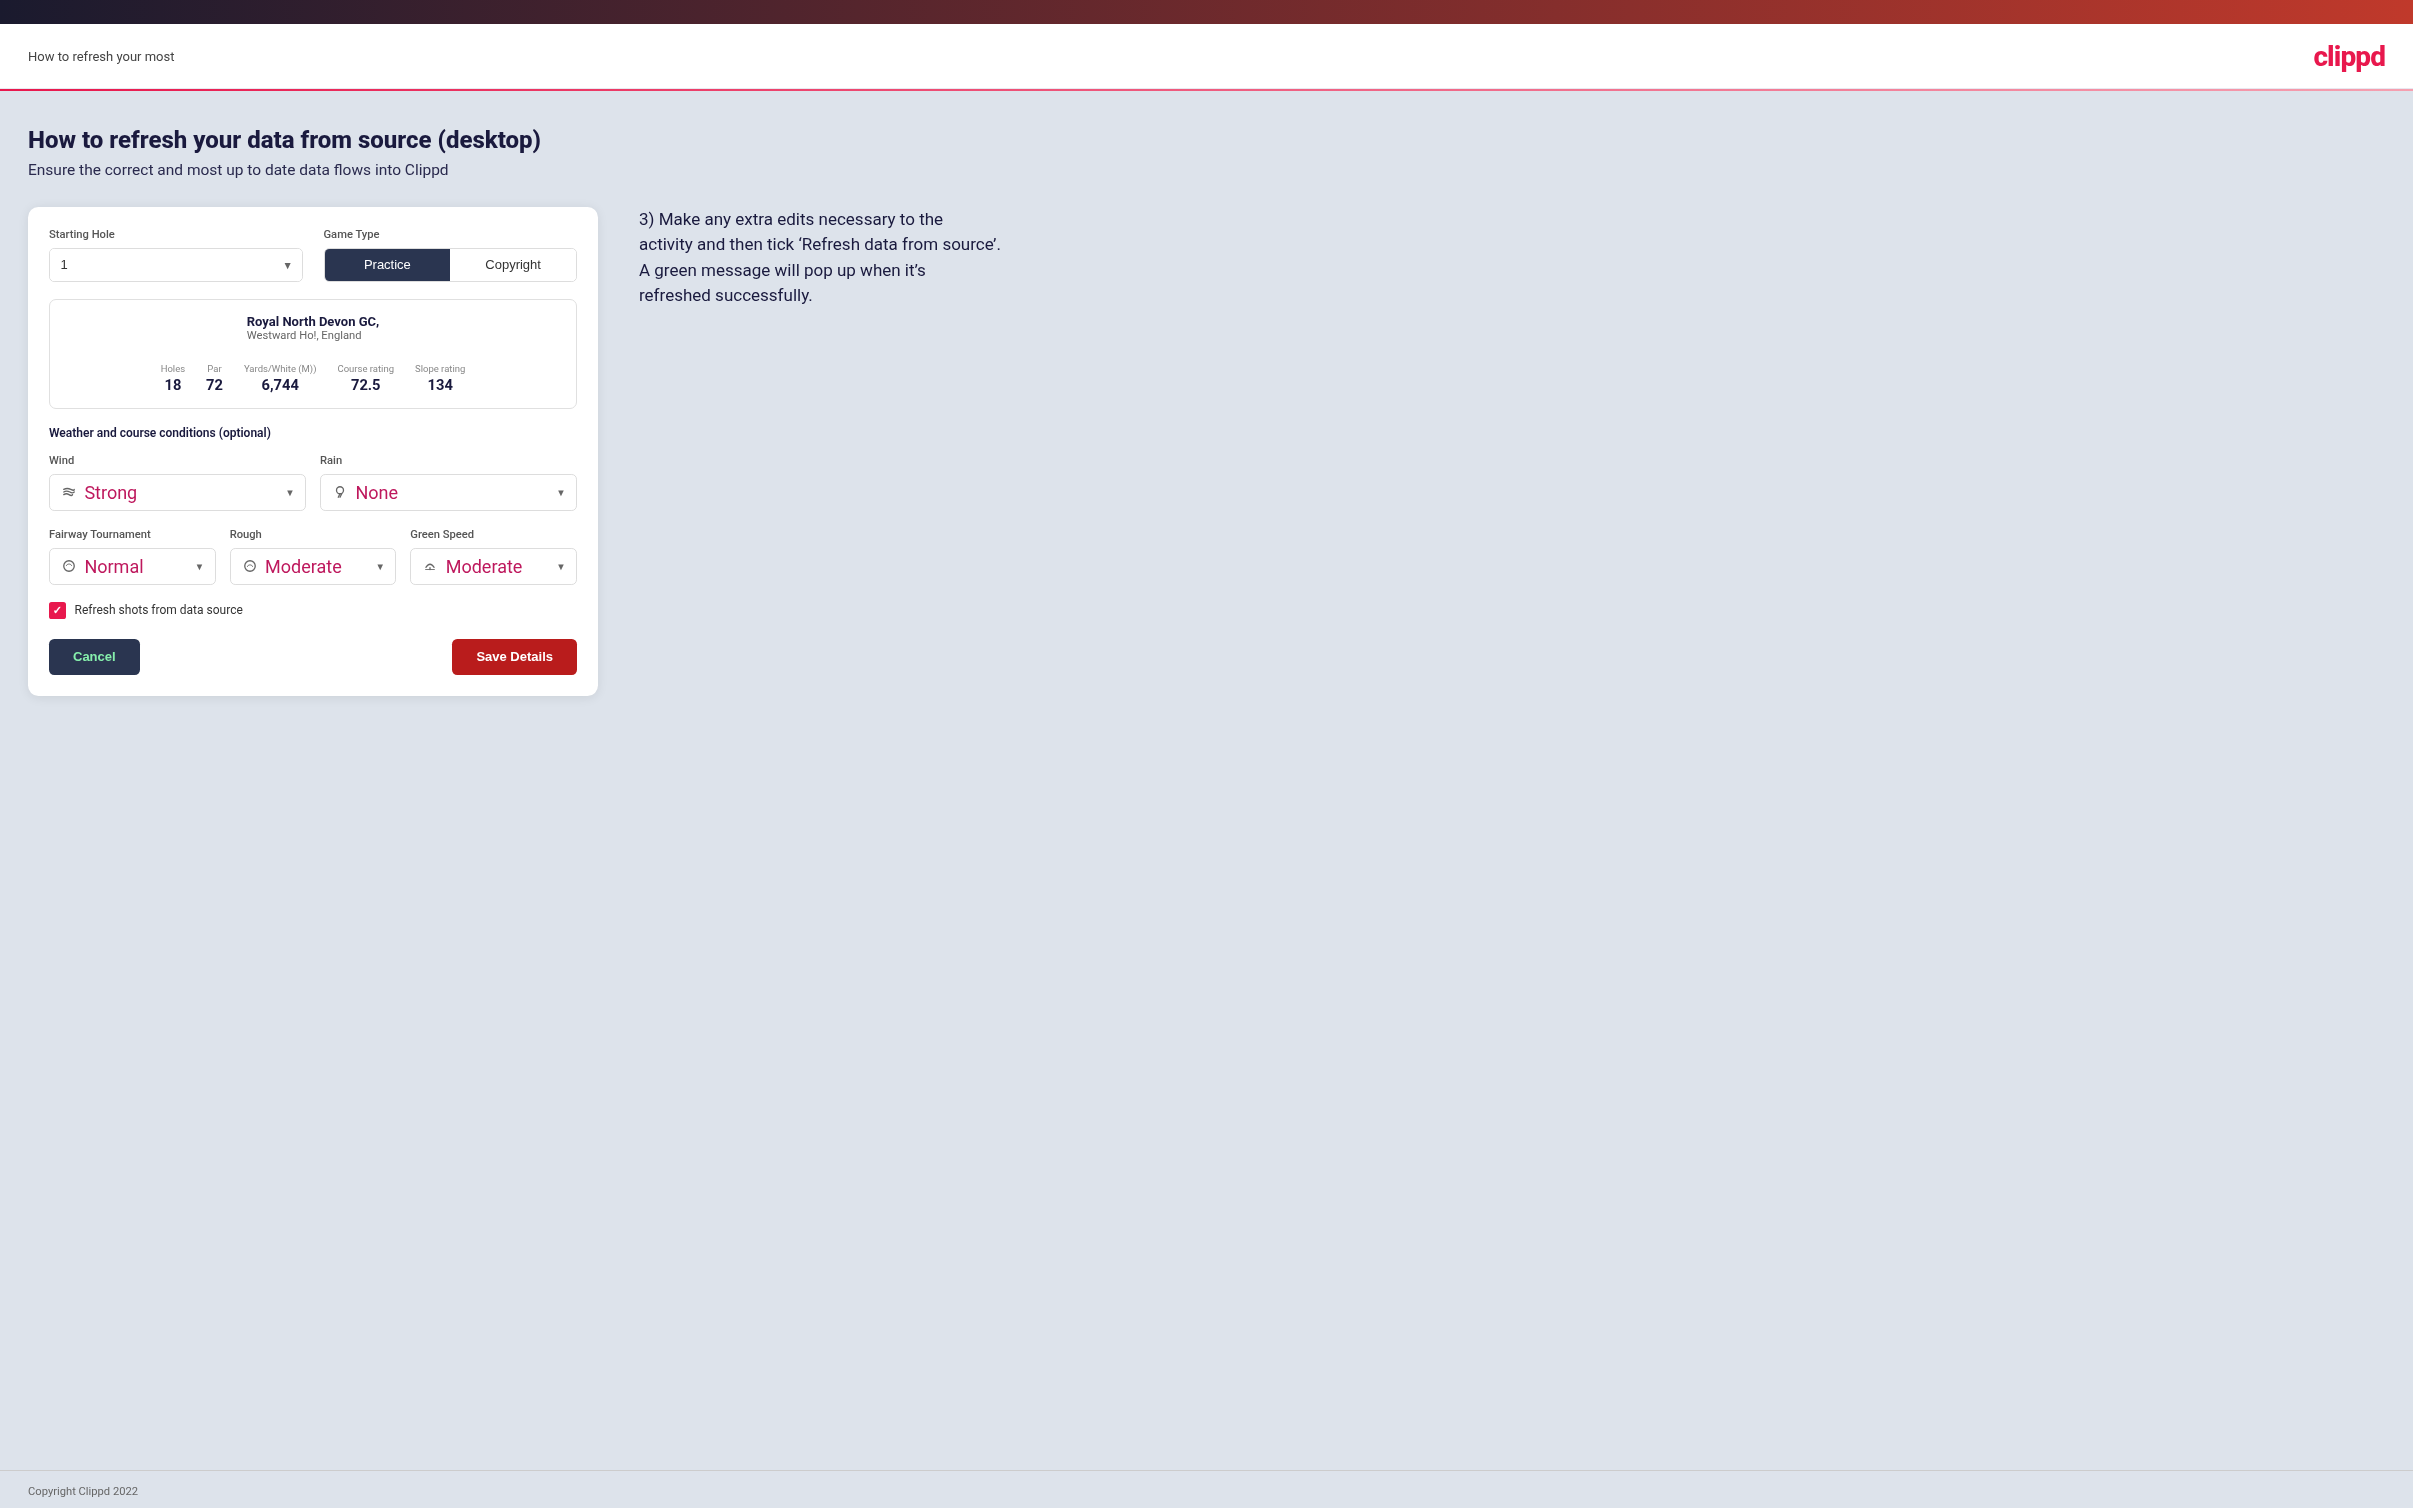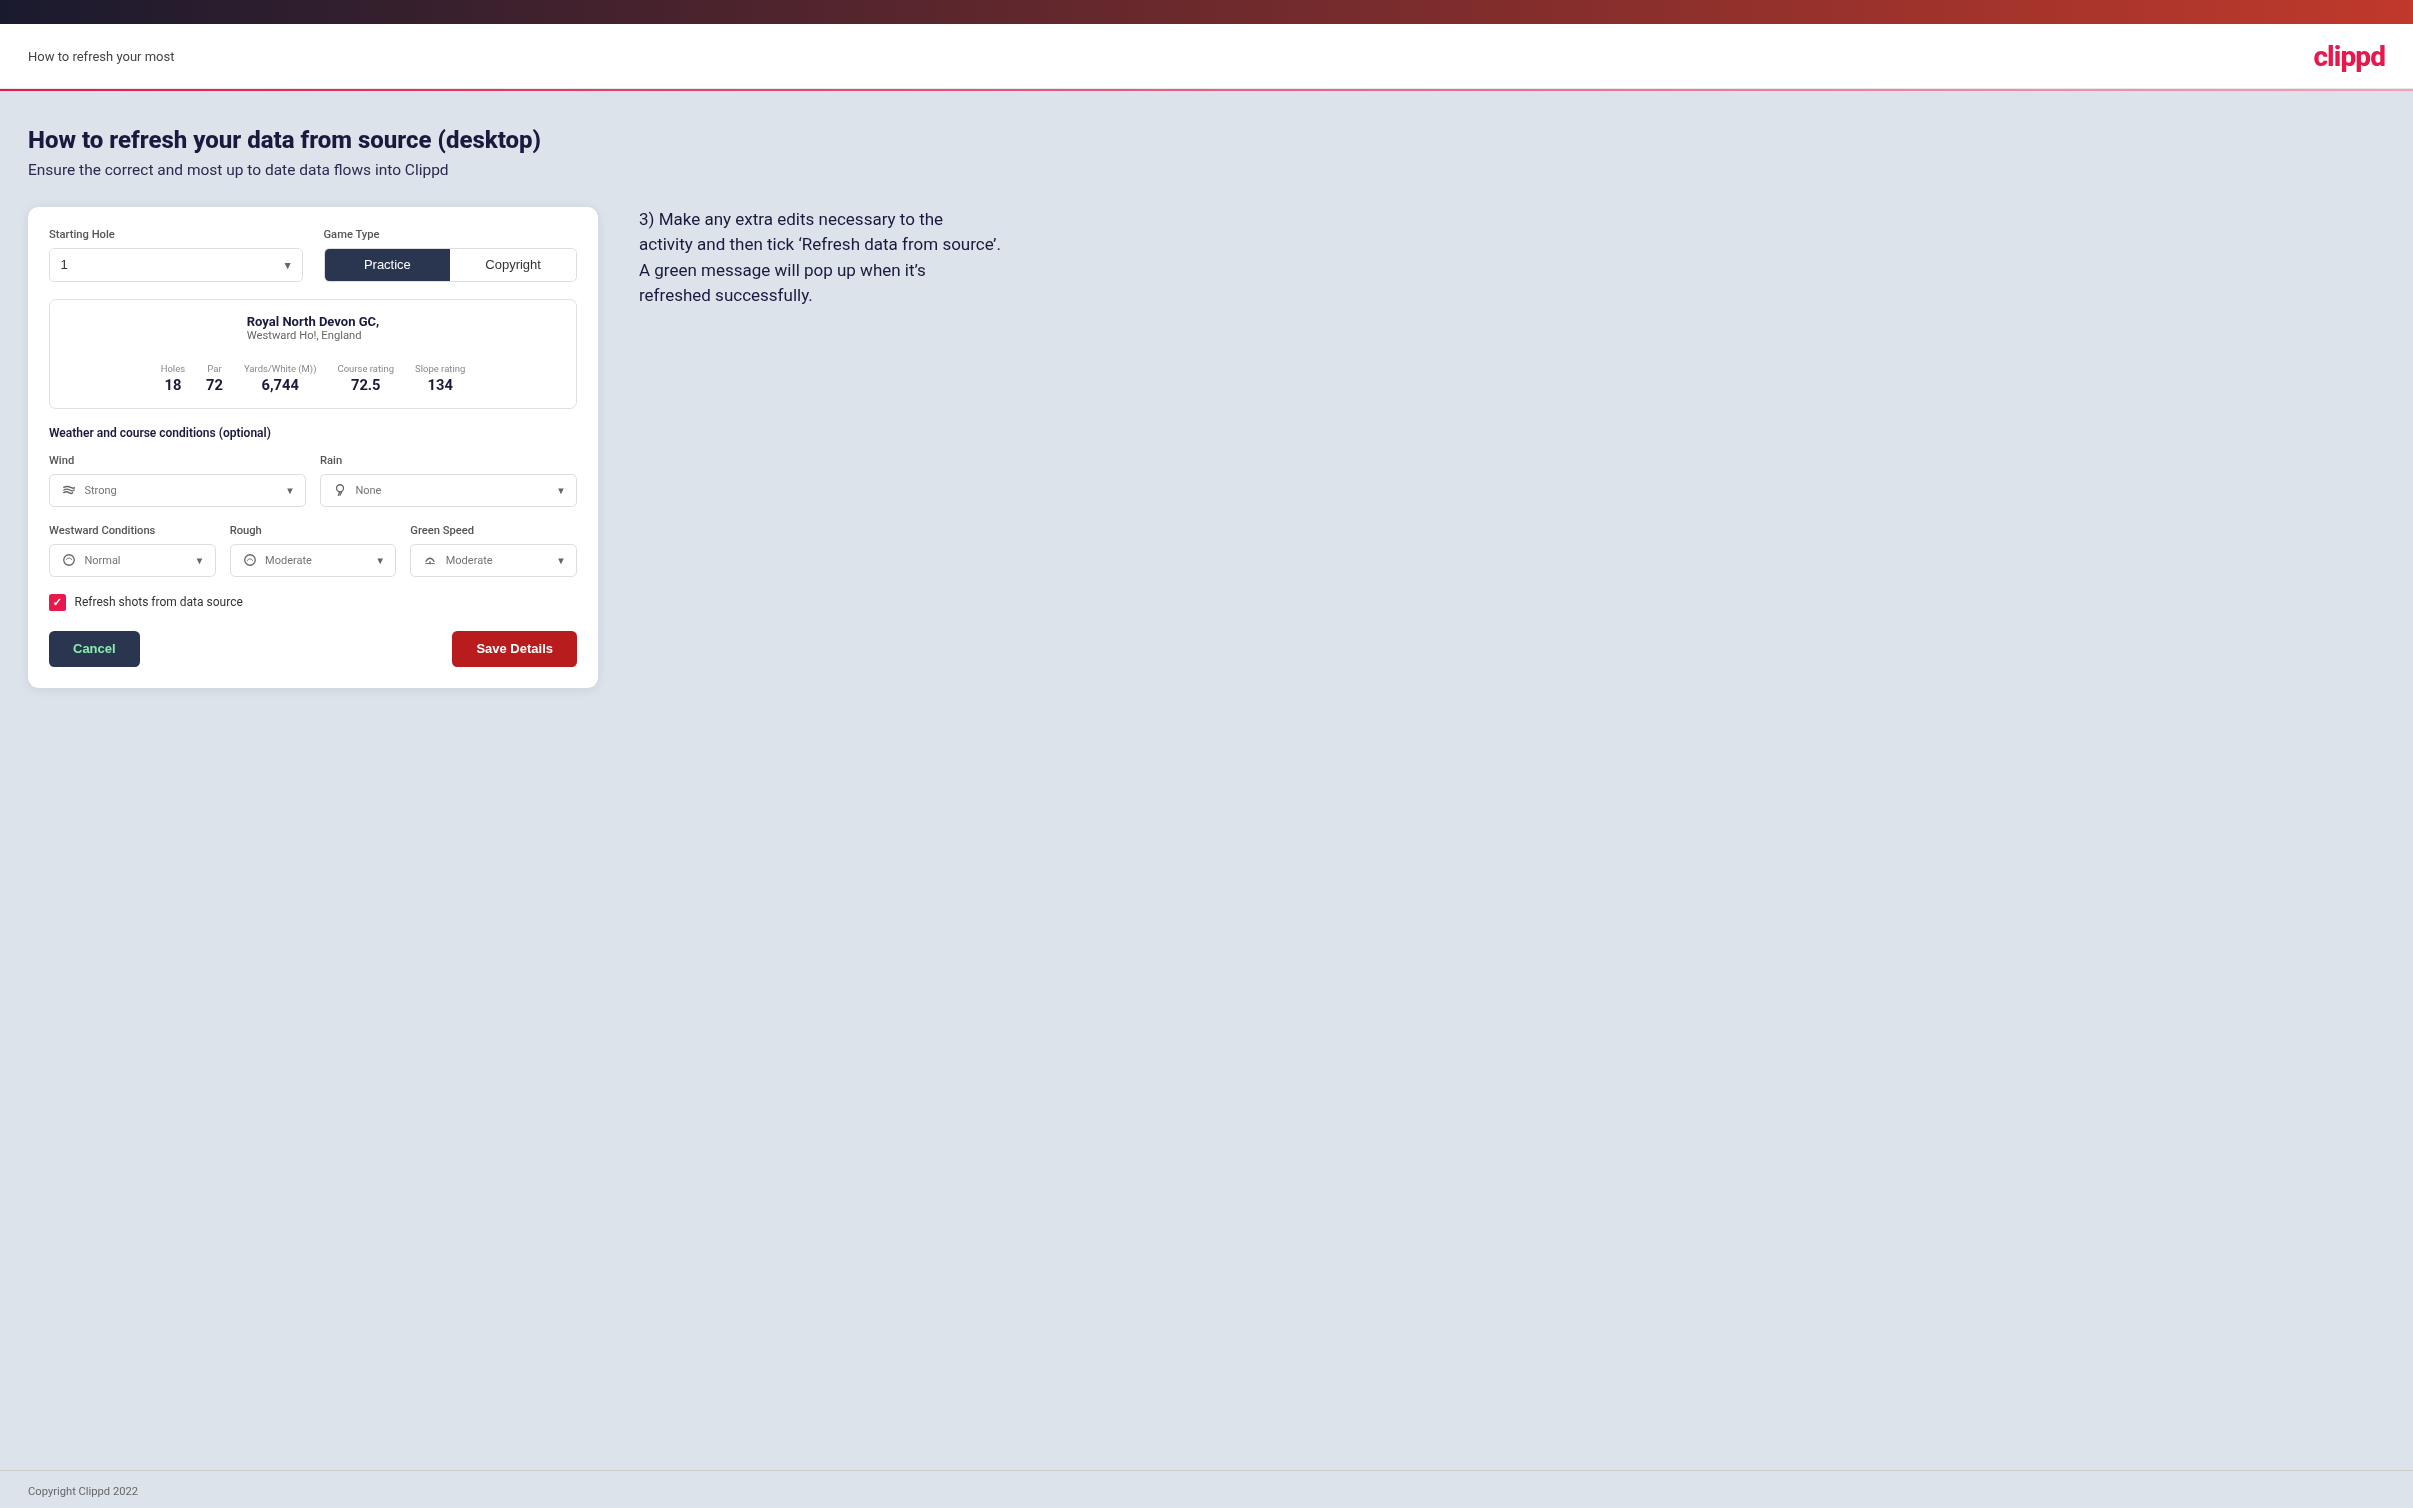--- a/index.html
+++ b/index.html
@@ -210,22 +210,22 @@
       height: 17px;
       display: flex;
       align-items: center;
       justify-content: center;
       color: #666;
       font-size: 12px;
       flex-shrink: 0;
     }
     .dropdown-text {
       flex: 1;
-      font-size: 11px;
-      color: #737373;
+      font-size: 18px;
+      color: #be185d;
     }
     .dropdown-chevron {
       color: #666;
       font-size: 9.5px;
     }
     .checkbox-row {
       display: flex;
       align-items: center;
       gap: 8.6px;
       margin-bottom: 17px;
@@ -393,21 +393,21 @@
               </svg>
             </span>
             <span class="dropdown-text">None</span>
             <span class="dropdown-chevron">▼</span>
           </div>
         </div>
       </div>
 
       <div class="conditions-row">
         <div class="form-group">
-          <label class="form-label">Westward Conditions</label>
+          <label class="form-label">Fairway Tournament</label>
           <div class="dropdown-with-icon">
             <span class="dropdown-icon">
               <svg width="14" height="14" viewBox="0 0 16 16" fill="none">
                 <circle cx="8" cy="8" r="6" stroke="#666" stroke-width="1.5" fill="none"></circle>
                 <path d="M5 8 C5 5 11 5 11 8" stroke="#666" stroke-width="1" fill="none"></path>
               </svg>
             </span>
             <span class="dropdown-text">Normal</span>
             <span class="dropdown-chevron">▼</span>
           </div>

